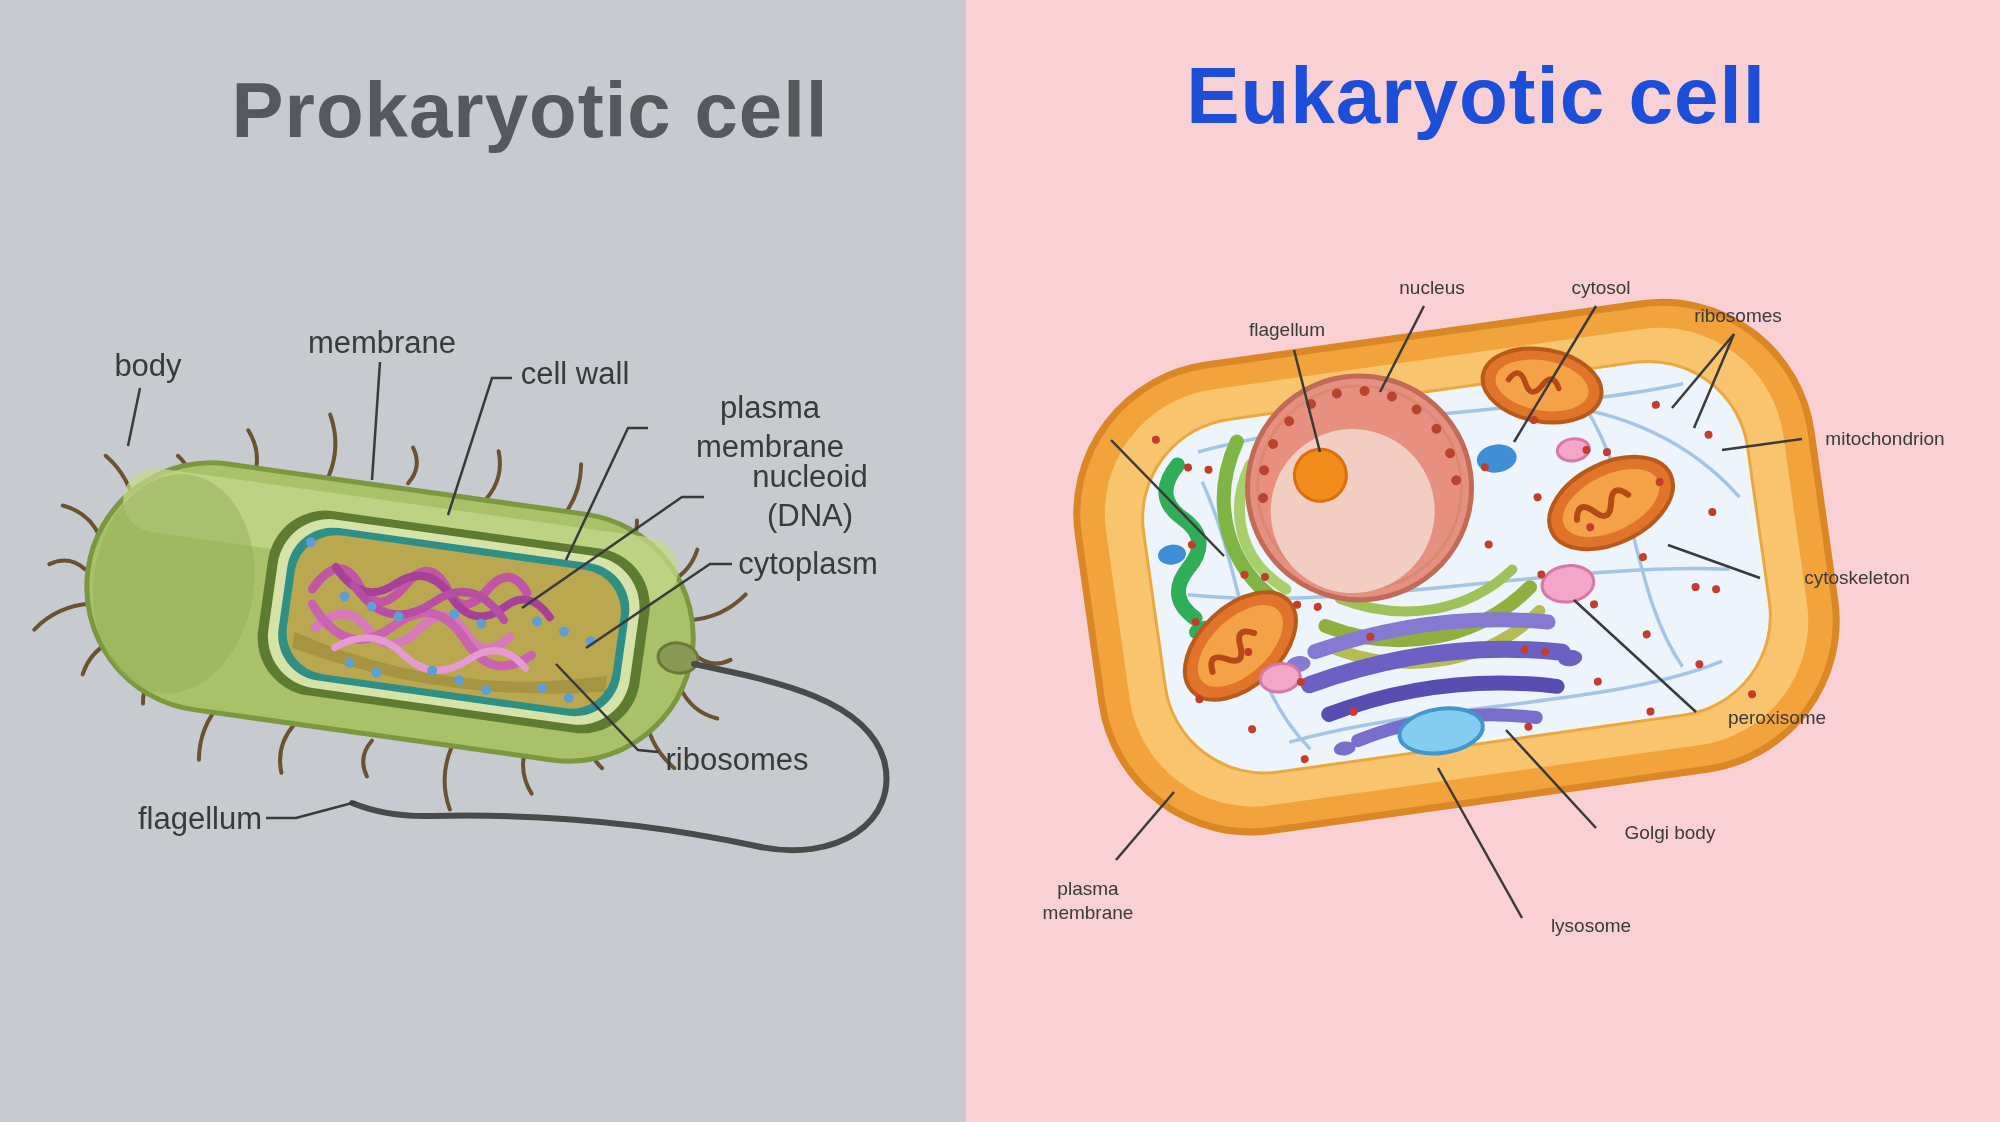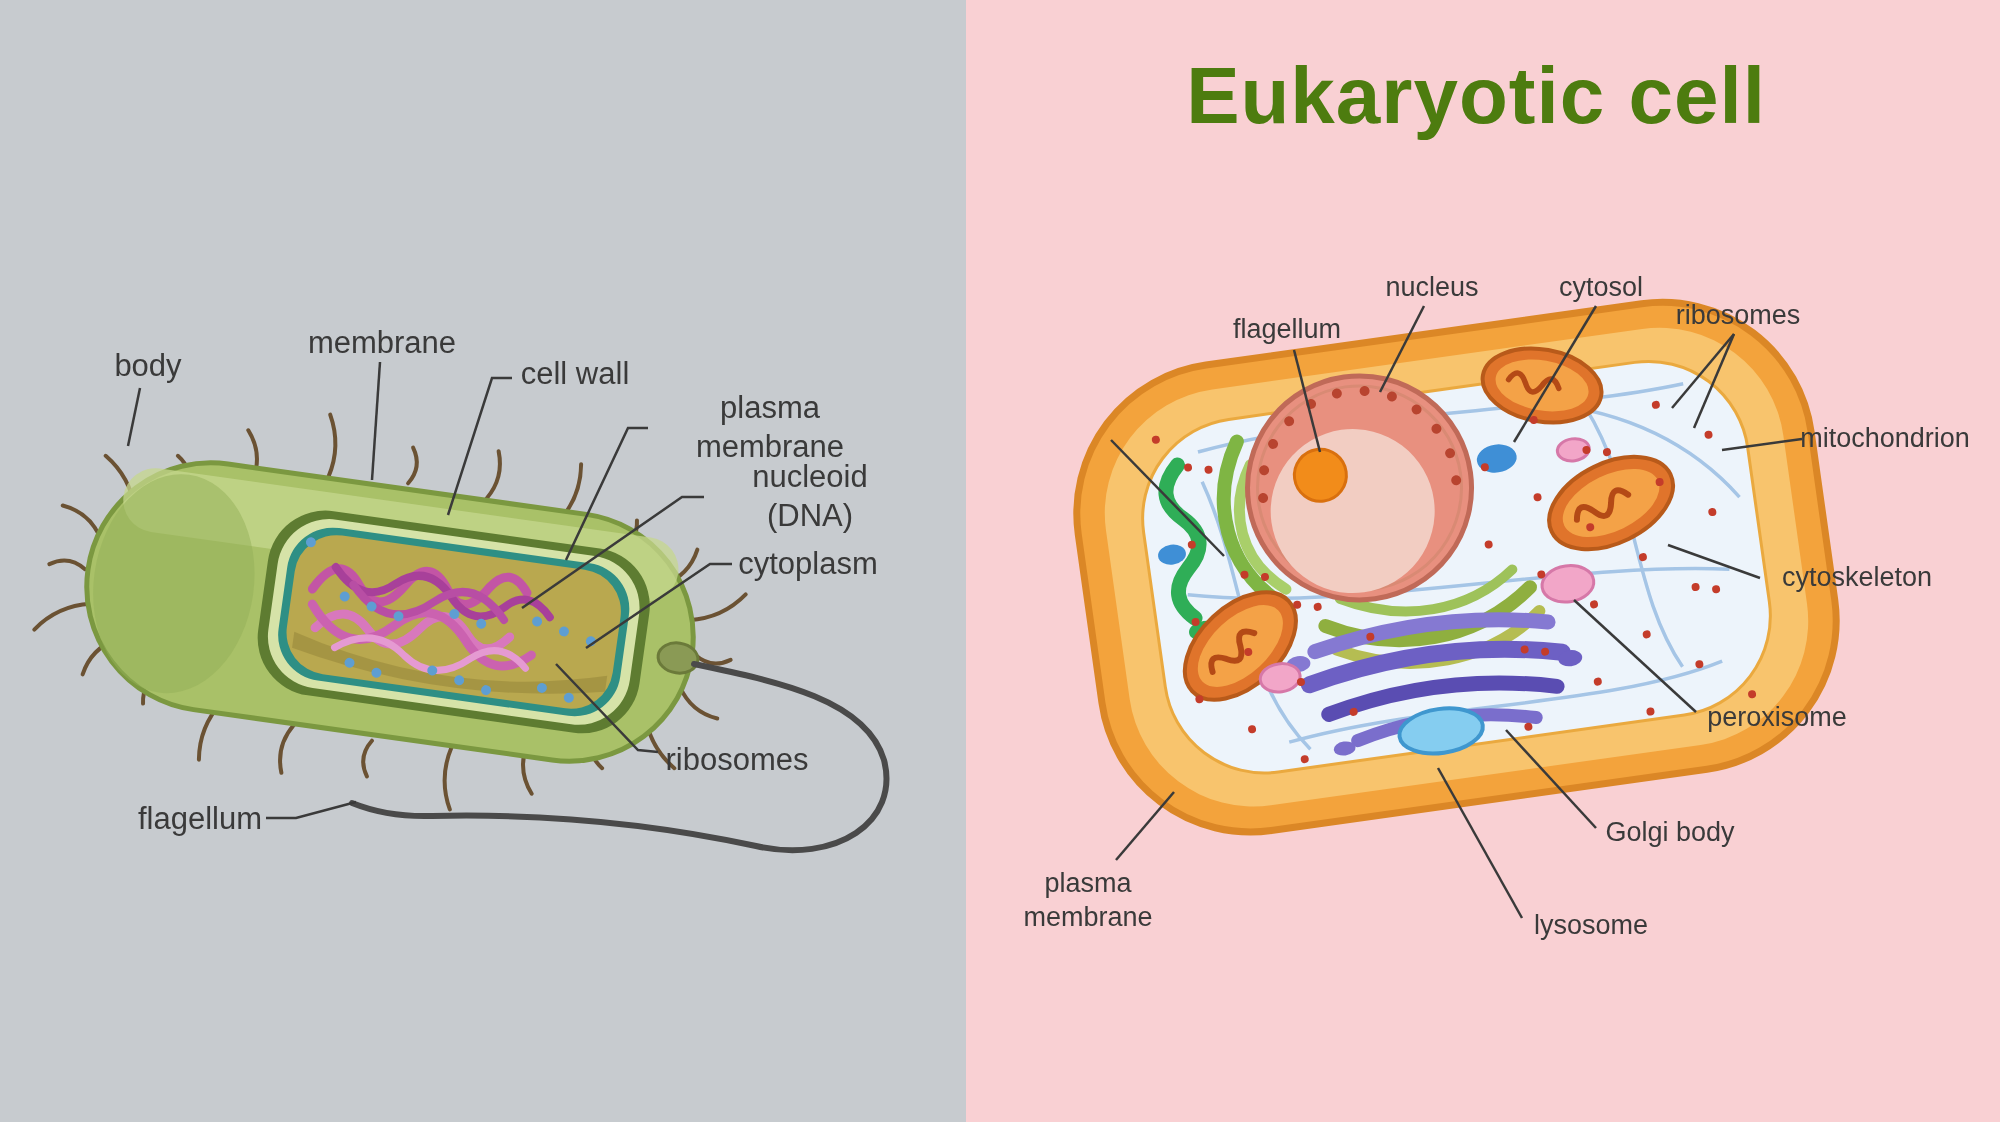--- a/index.html
+++ b/index.html
@@ -4,32 +4,33 @@
 <style>
   html,body{margin:0;padding:0;}
   body{width:2000px;height:1122px;position:relative;overflow:hidden;
        font-family:"Liberation Sans",sans-serif;background:#ddd;}
   .panel{position:absolute;top:0;height:1122px;}
   #pk-panel{left:0;width:966px;}
   #ek-panel{left:966px;width:1034px;}
   svg.illus{position:absolute;left:0;top:0;}
   .title{position:absolute;transform:translate(-50%,-50%);margin:0;font-weight:bold;white-space:nowrap;}
   #pk-panel .title{left:530px;top:110px;font-size:78px;color:#55585d;letter-spacing:1px;}
-  #ek-panel .title{left:510px;top:96px;font-size:80px;color:#4d7c0f;letter-spacing:1px;}
+  #ek-panel .title{left:510px;top:96px;font-size:80px;color:#1d4ed8;letter-spacing:1px;}
   .lbl{position:absolute;transform:translate(-50%,-50%);text-align:center;color:#3a3a3a;
        white-space:pre-line;line-height:1.25;}
   #pk-panel .lbl{font-size:31px;}
-  #ek-panel .lbl{font-size:27px;}
+  #ek-panel .lbl{font-size:19px;}
   .ital{font-style:italic;margin-top:12px;}
   .leader{stroke:#3a3a3a;stroke-width:2.5;fill:none;}
 </style>
 </head>
 <body>
 
 <div class="panel" id="pk-panel" style="background: rgb(199, 203, 207);">
+  <h1 class="title">Prokaryotic cell</h1>
 
   <svg class="illus" width="966" height="1122" viewBox="0 0 966 1122">
 
     <g id="pk-pili" transform="rotate(8 390 612)">
         <path d="M698.0 612.0 Q716.0 624.0 734.0 612.0" stroke="#6b5233" stroke-width="4" fill="none" stroke-linecap="round"></path>
         <path d="M687.5 645.6 Q701.8 668.9 728.9 671.9" stroke="#6b5233" stroke-width="4" fill="none" stroke-linecap="round"></path>
         <path d="M656.7 677.0 Q665.3 709.1 693.3 727.1" stroke="#6b5233" stroke-width="4" fill="none" stroke-linecap="round"></path>
         <path d="M607.8 703.9 Q603.7 725.2 621.8 737.1" stroke="#6b5233" stroke-width="4" fill="none" stroke-linecap="round"></path>
         <path d="M544.0 724.6 Q538.1 751.2 555.6 772.2" stroke="#6b5233" stroke-width="4" fill="none" stroke-linecap="round"></path>
         <path d="M469.7 737.6 Q461.3 769.7 476.7 799.2" stroke="#6b5233" stroke-width="4" fill="none" stroke-linecap="round"></path>

